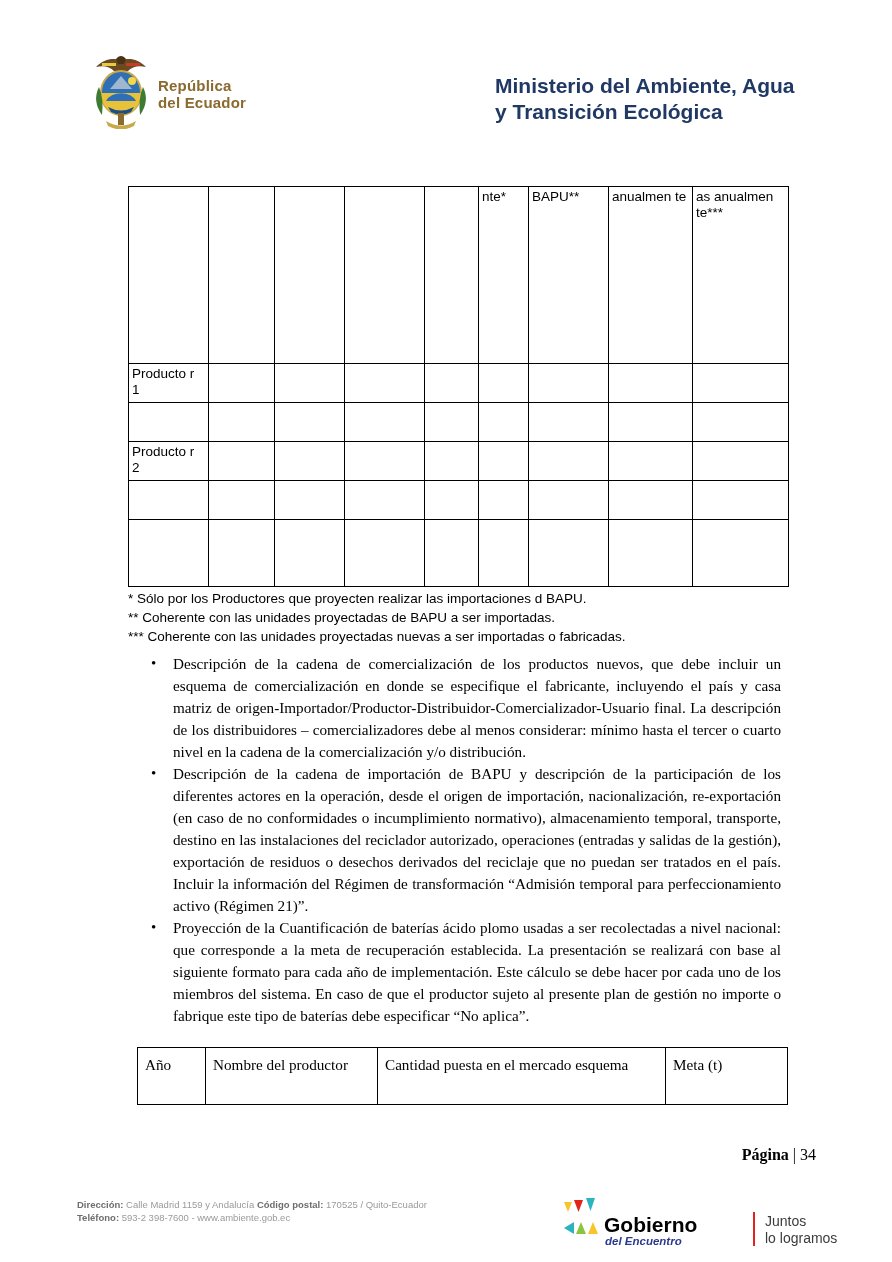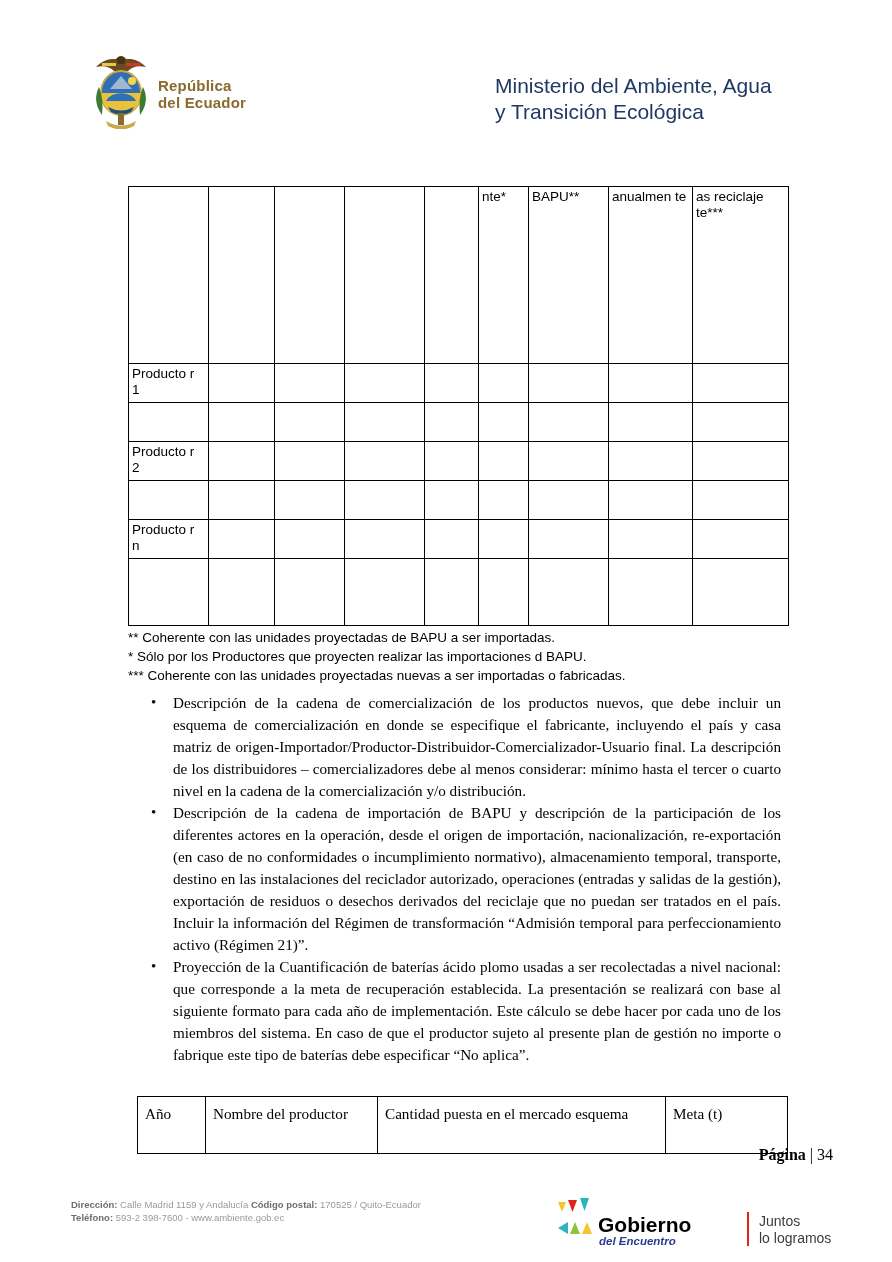--- a/index.html
+++ b/index.html
@@ -42,21 +42,21 @@
     line-height: 17px;
     color: #8a6a2f;
     letter-spacing: 0.2px;
   }
   .rep-text .l2 { color:#8a6a2f; }
   .ministry {
     position: absolute;
     left: 487px;
     top: 40px;
     font-family: "Liberation Sans", sans-serif;
-    font-weight: normal;
+    font-weight: bold;
     font-size: 21px;
     line-height: 26px;
     color: #1f3864;
     text-align: left;
   }
 
   
   .content {
     position: absolute;
     left: 128px;
@@ -114,21 +114,21 @@
     left: -16px;
     top: -1px;
     font-size: 15px;
   }
 
   
   table.bottom {
     border-collapse: collapse;
     table-layout: fixed;
     width: 650px;
-    margin-top: 30px;
+    margin-top: 20px;
     margin-left: 9px;
     font-family: "Liberation Serif", serif;
     font-size: 15.2px;
     line-height: 21px;
     border-radius: 27px;
   }
   table.bottom td {
     border: 1px solid #000000;
     vertical-align: top;
     padding: 6px 7px;
@@ -136,30 +136,30 @@
   }
   .just { text-align: justify; }
   .mid { vertical-align: middle; }
 
   
   .pageno {
     position: absolute;
     left: 0; right: 0;
     top: 1146px;
     text-align: right;
-    padding-right: 59px;
+    padding-right: 76px;
     font-family: "Liberation Serif", serif;
     font-size: 16px;
   }
   .pageno b { font-weight: bold; }
 
   
   .footer {
     position: absolute;
-    left: 9px;
+    left: 15px;
     top: 1188px;
     width: 738px;
     height: 74px;
   }
   .footer-addr {
     position: absolute;
     left: 62px;
     top: 10px;
     font-family: "Liberation Sans", sans-serif;
     font-size: 9.5px;
@@ -269,21 +269,21 @@
     <tbody>
         <tr class="hdr-row">
       <td></td>
       <td></td>
       <td></td>
       <td></td>
       <td></td>
       <td>nte*</td>
       <td>BAPU**</td>
       <td>anualmen te</td>
-      <td>as reciclaje te***</td>
+      <td>as anualmen te***</td>
     </tr>
 
     <tr class="prod-row">
       <td>Producto r 1</td>
       <td></td>
           <td></td>
       <td></td>
           <td></td>
       <td></td>
           <td></td>
@@ -318,48 +318,37 @@
           <td></td>
       <td></td>
           <td></td>
       <td></td>
           <td></td>
       <td></td>
           <td></td>
       <td></td>
     </tr>
 
-    <tr class="prod-row">
-      <td>Producto r n</td>
-      <td></td>
-          <td></td>
-      <td></td>
-          <td></td>
-      <td></td>
-          <td></td>
-      <td></td>
-          <td></td>
-    </tr>
     <tr class="blank-row-tall">
       <td></td>
           <td></td>
       <td></td>
           <td></td>
       <td></td>
           <td></td>
       <td></td>
           <td></td>
       <td></td>
     </tr>
   </tbody>
     </table>
 
   <div class="footnotes">
+    <div>* Sólo por los Productores que proyecten realizar las importaciones d BAPU.</div>
     <div>** Coherente con las unidades proyectadas de BAPU a ser importadas.</div>
-    <div>* Sólo por los Productores que proyecten realizar las importaciones d BAPU.</div>
     <div>*** Coherente con las unidades proyectadas nuevas a ser importadas o fabricadas.</div>
   </div>
 
   <ul class="bullets">
     <li>Descripción de la cadena de comercialización de los productos nuevos, que debe incluir un esquema de comercialización en donde se especifique el fabricante, incluyendo el país y casa matriz de origen-Importador/Productor-Distribuidor-Comercializador-Usuario final. La descripción de los distribuidores – comercializadores debe al menos considerar: mínimo hasta el tercer o cuarto nivel en la cadena de la comercialización y/o distribución.</li>
     <li>Descripción de la cadena de importación de BAPU y descripción de la participación de los diferentes actores en la operación, desde el origen de importación, nacionalización, re-exportación (en caso de no conformidades o incumplimiento normativo), almacenamiento temporal, transporte, destino en las instalaciones del reciclador autorizado, operaciones (entradas y salidas de la gestión), exportación de residuos o desechos derivados del reciclaje que no puedan ser tratados en el país. Incluir la información del Régimen de transformación “Admisión temporal para perfeccionamiento activo (Régimen 21)”.</li>
     <li>Proyección de la Cuantificación de baterías ácido plomo usadas a ser recolectadas a nivel nacional: que corresponde a la meta de recuperación establecida. La presentación se realizará con base al siguiente formato para cada año de implementación. Este cálculo se debe hacer por cada uno de los miembros del sistema. En caso de que el productor sujeto al presente plan de gestión no importe o fabrique este tipo de baterías debe especificar “No aplica”.</li>
   </ul>
 
   <table class="bottom">

